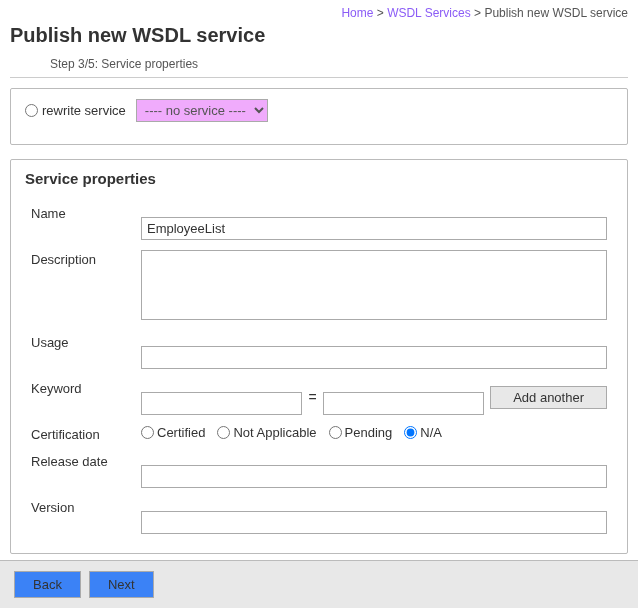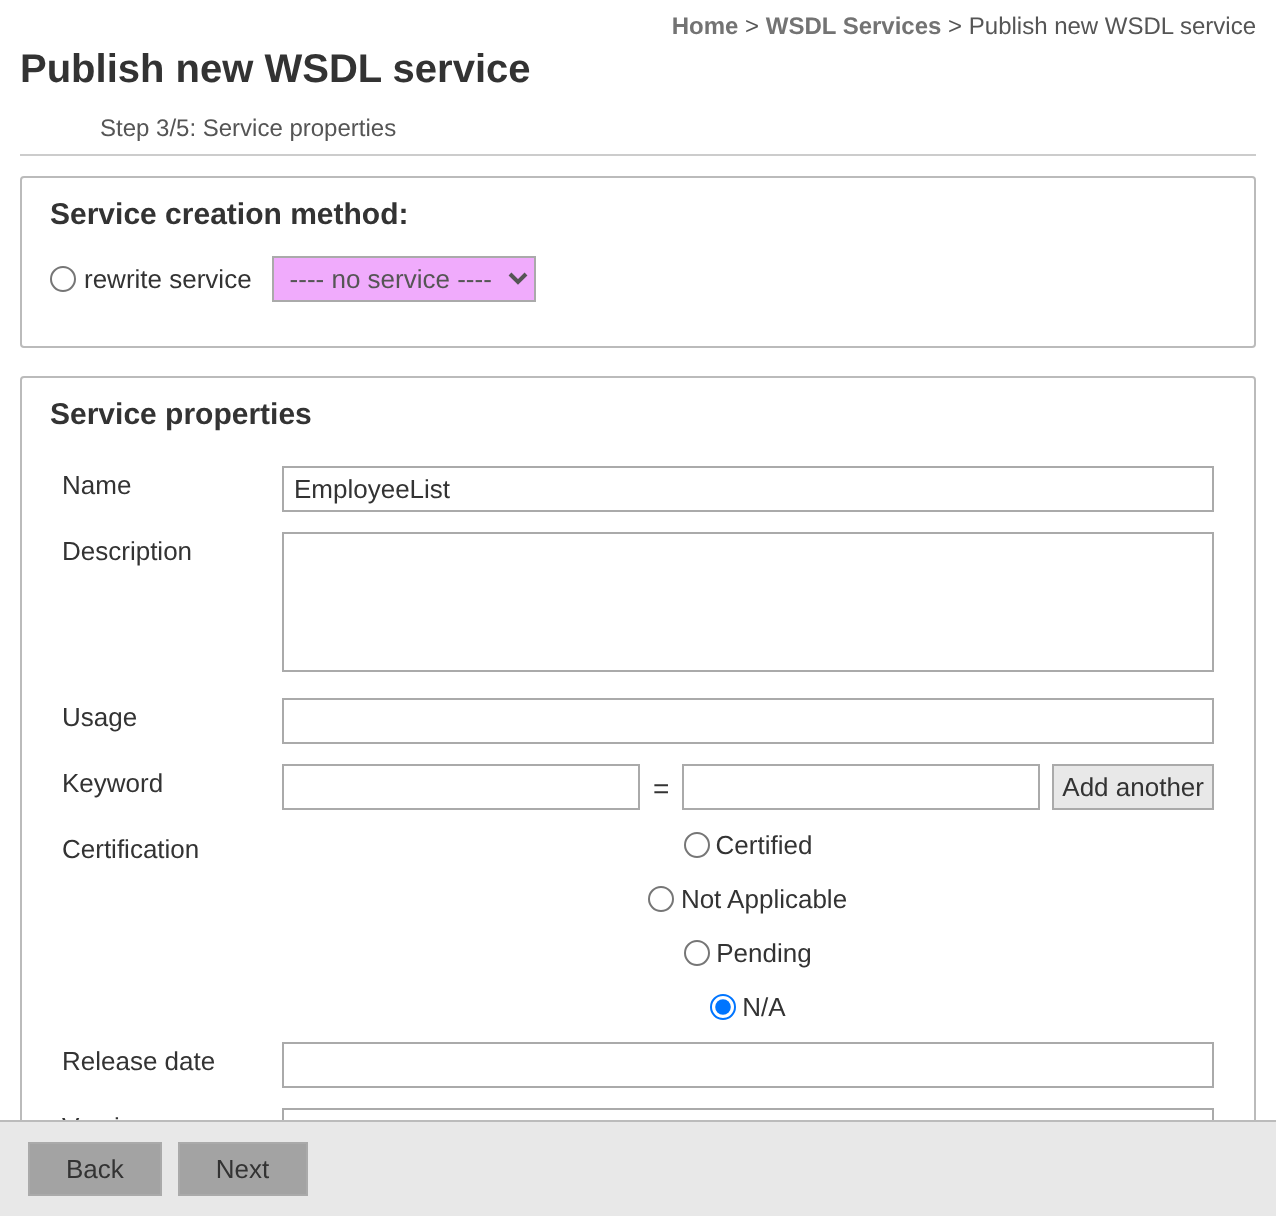--- a/index.html
+++ b/index.html
@@ -11,23 +11,22 @@
       width: 638px;
       min-height: 608px;
     }
     .breadcrumb-bar {
       text-align: right;
       padding: 6px 10px 4px 10px;
       font-size: 12px;
       color: #555;
     }
     .breadcrumb-bar a {
-      color: #737373;
+      color: #8b5cf6;
       text-decoration: none;
-      font-weight: bold;
     }
     .breadcrumb-bar span {
       color: #555;
     }
     .page-title {
       font-size: 20px;
       font-weight: bold;
       color: #333;
       padding: 0 10px 10px 10px;
     }
@@ -88,20 +87,21 @@
     }
     .props-table td.input-cell {
       width: auto;
     }
     .props-table input[type="text"] {
       width: 100%;
       padding: 3px 5px;
       border: 1px solid #aaa;
       font-size: 13px;
       color: #333;
+      margin-top: 13px;
     }
     .props-table textarea {
       width: 100%;
       height: 70px;
       padding: 3px 5px;
       border: 1px solid #aaa;
       font-size: 13px;
       color: #333;
       resize: none;
     }
@@ -114,33 +114,32 @@
       flex: 1;
       padding: 3px 5px;
       border: 1px solid #aaa;
       font-size: 13px;
     }
     .keyword-equals {
       font-size: 14px;
       color: #333;
     }
     .add-another-btn {
-      padding: 3px 4px;
+      padding: 3px 22px;
       font-size: 13px;
       background: #e8e8e8;
       border: 1px solid #aaa;
       cursor: pointer;
       color: #333;
     }
     .certification-row {
       display: flex;
       align-items: center;
       gap: 12px;
       flex-wrap: wrap;
-      flex-direction: column;
     }
     .certification-row label {
       display: flex;
       align-items: center;
       gap: 3px;
       font-size: 13px;
     }
     .footer-bar {
       background: #e8e8e8;
       border-top: 1px solid #bbb;
@@ -149,21 +148,21 @@
       gap: 8px;
       position: fixed;
       bottom: 0;
       left: 0;
       width: 638px;
     }
     .footer-btn {
       padding: 5px 18px;
       font-size: 13px;
       border: 1px solid #aaa;
-      background: #a3a3a3;
+      background: #3b82f6;
       cursor: pointer;
       color: #333;
       text-align: center;
     }
     .usage-input {
       width: 100%;
       padding: 3px 5px;
       border: 1px solid #aaa;
       font-size: 13px;
     }
@@ -178,21 +177,20 @@
   <span> &gt; </span>
   <span>Publish new WSDL service</span>
 </div>
 
 <div class="page-title">Publish new WSDL service</div>
 
 <div class="step-label">Step 3/5: Service properties</div>
 <hr class="divider">
 
 <div class="section-box">
-  <div class="section-title">Service creation method:</div>
 
 
   <div class="radio-row">
     <input type="radio" name="service_method" id="radio_rewrite" style="">
     <label for="radio_rewrite">rewrite service</label>
     <select><option>---- no service ----</option></select>
   </div>
 </div>
 
 <div class="section-box">

